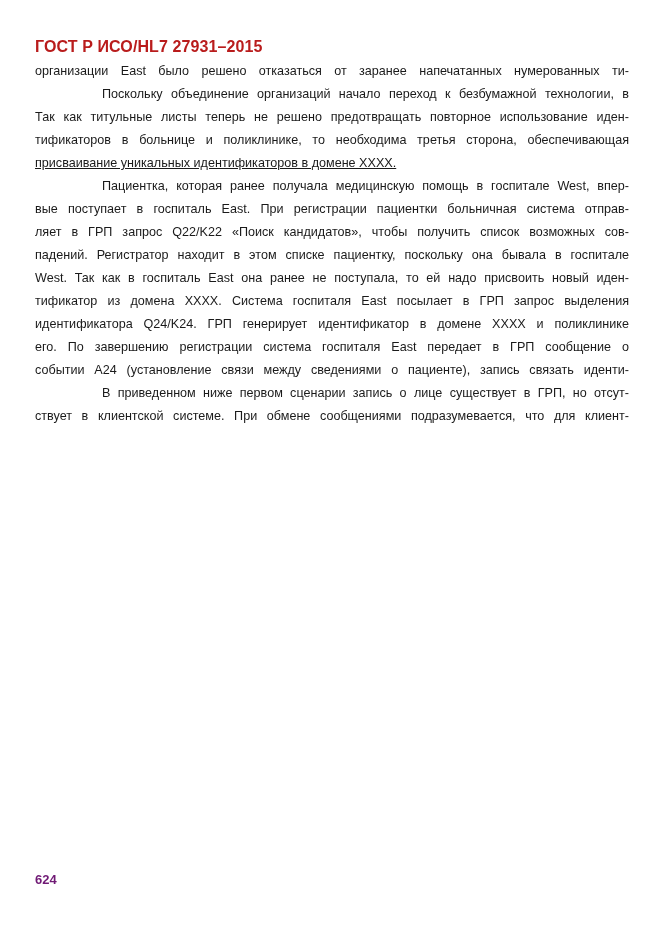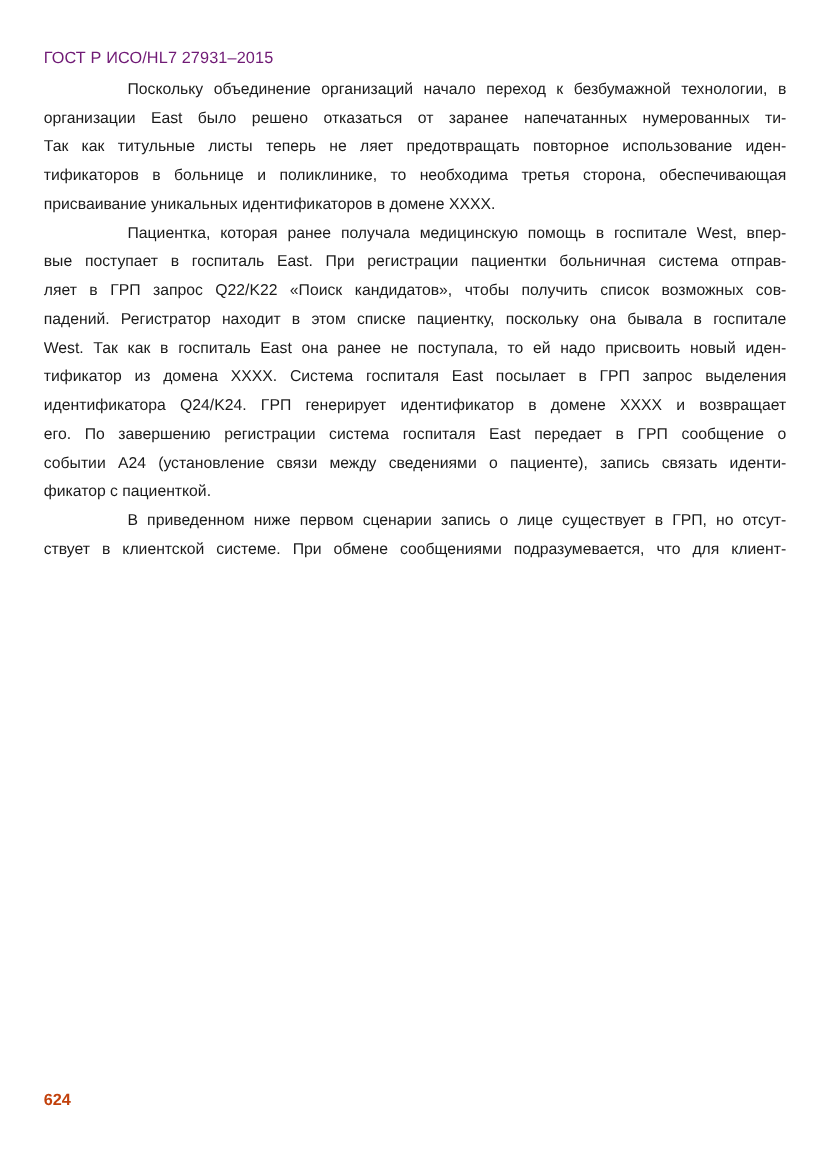--- a/index.html
+++ b/index.html
@@ -12,83 +12,83 @@
       height: 935px;
       position: relative;
       overflow: hidden;
       font-family: "Liberation Sans", sans-serif;
       color: #1a1a1a;
     }
     .header {
       position: absolute;
       left: 35px;
       top: 38px;
-      font-size: 13px;
-      font-weight: normal;
-      color: #701a75;
+      font-size: 16px;
+      font-weight: bold;
+      color: #b91c1c;
       letter-spacing: 0.1px;
     }
     .body-text {
       position: absolute;
       left: 35px;
       top: 60px;
       width: 594px;
     }
     .line {
       display: block;
       height: 23px;
       line-height: 23px;
       font-size: 12.6px;
       white-space: nowrap;
       text-align: justify;
       text-align-last: justify;
       overflow: hidden;
     }
     .line.last {
       text-align-last: left;
+      text-decoration: underline;
     }
     .line.indent {
       padding-left: 67px;
     }
     .page-number {
       position: absolute;
       left: 35px;
       top: 872px;
       font-size: 13px;
       font-weight: bold;
-      color: #c2410c;
+      color: #701a75;
     }
   </style>
 </head>
 <body>
 
 <div class="page">
   <div class="header">ГОСТ Р ИСО/HL7 27931–2015</div>
 
   <div class="body-text">
 
     <div>
+      <span class="line">организации East было решено отказаться от заранее напечатанных нумерованных ти-</span>
       <span class="line indent">Поскольку объединение организаций начало переход к безбумажной технологии, в</span>
-      <span class="line">организации East было решено отказаться от заранее напечатанных нумерованных ти-</span>
-      <span class="line">Так как титульные листы теперь не ляет предотвращать повторное использование иден-</span>
+      <span class="line">Так как титульные листы теперь не решено предотвращать повторное использование иден-</span>
       <span class="line">тификаторов в больнице и поликлинике, то необходима третья сторона, обеспечивающая</span>
       <span class="line last">присваивание уникальных идентификаторов в домене XXXX.</span>
     </div>
 
     <div>
       <span class="line indent">Пациентка, которая ранее получала медицинскую помощь в госпитале West, впер-</span>
       <span class="line">вые поступает в госпиталь East. При регистрации пациентки больничная система отправ-</span>
       <span class="line">ляет в ГРП запрос Q22/K22 «Поиск кандидатов», чтобы получить список возможных сов-</span>
       <span class="line">падений. Регистратор находит в этом списке пациентку, поскольку она бывала в госпитале</span>
       <span class="line">West. Так как в госпиталь East она ранее не поступала, то ей надо присвоить новый иден-</span>
       <span class="line">тификатор из домена XXXX. Система госпиталя East посылает в ГРП запрос выделения</span>
-      <span class="line">идентификатора Q24/K24. ГРП генерирует идентификатор в домене XXXX и возвращает</span>
+      <span class="line">идентификатора Q24/K24. ГРП генерирует идентификатор в домене XXXX и поликлинике</span>
       <span class="line">его. По завершению регистрации система госпиталя East передает в ГРП сообщение о</span>
       <span class="line">событии A24 (установление связи между сведениями о пациенте), запись связать иденти-</span>
-      <span class="line last">фикатор с пациенткой.</span>
     </div>
 
     <div>
       <span class="line indent">В приведенном ниже первом сценарии запись о лице существует в ГРП, но отсут-</span>
       <span class="line">ствует в клиентской системе. При обмене сообщениями подразумевается, что для клиент-</span>
     </div>
   </div>
 
   <div class="page-number">624</div>
 </div>

